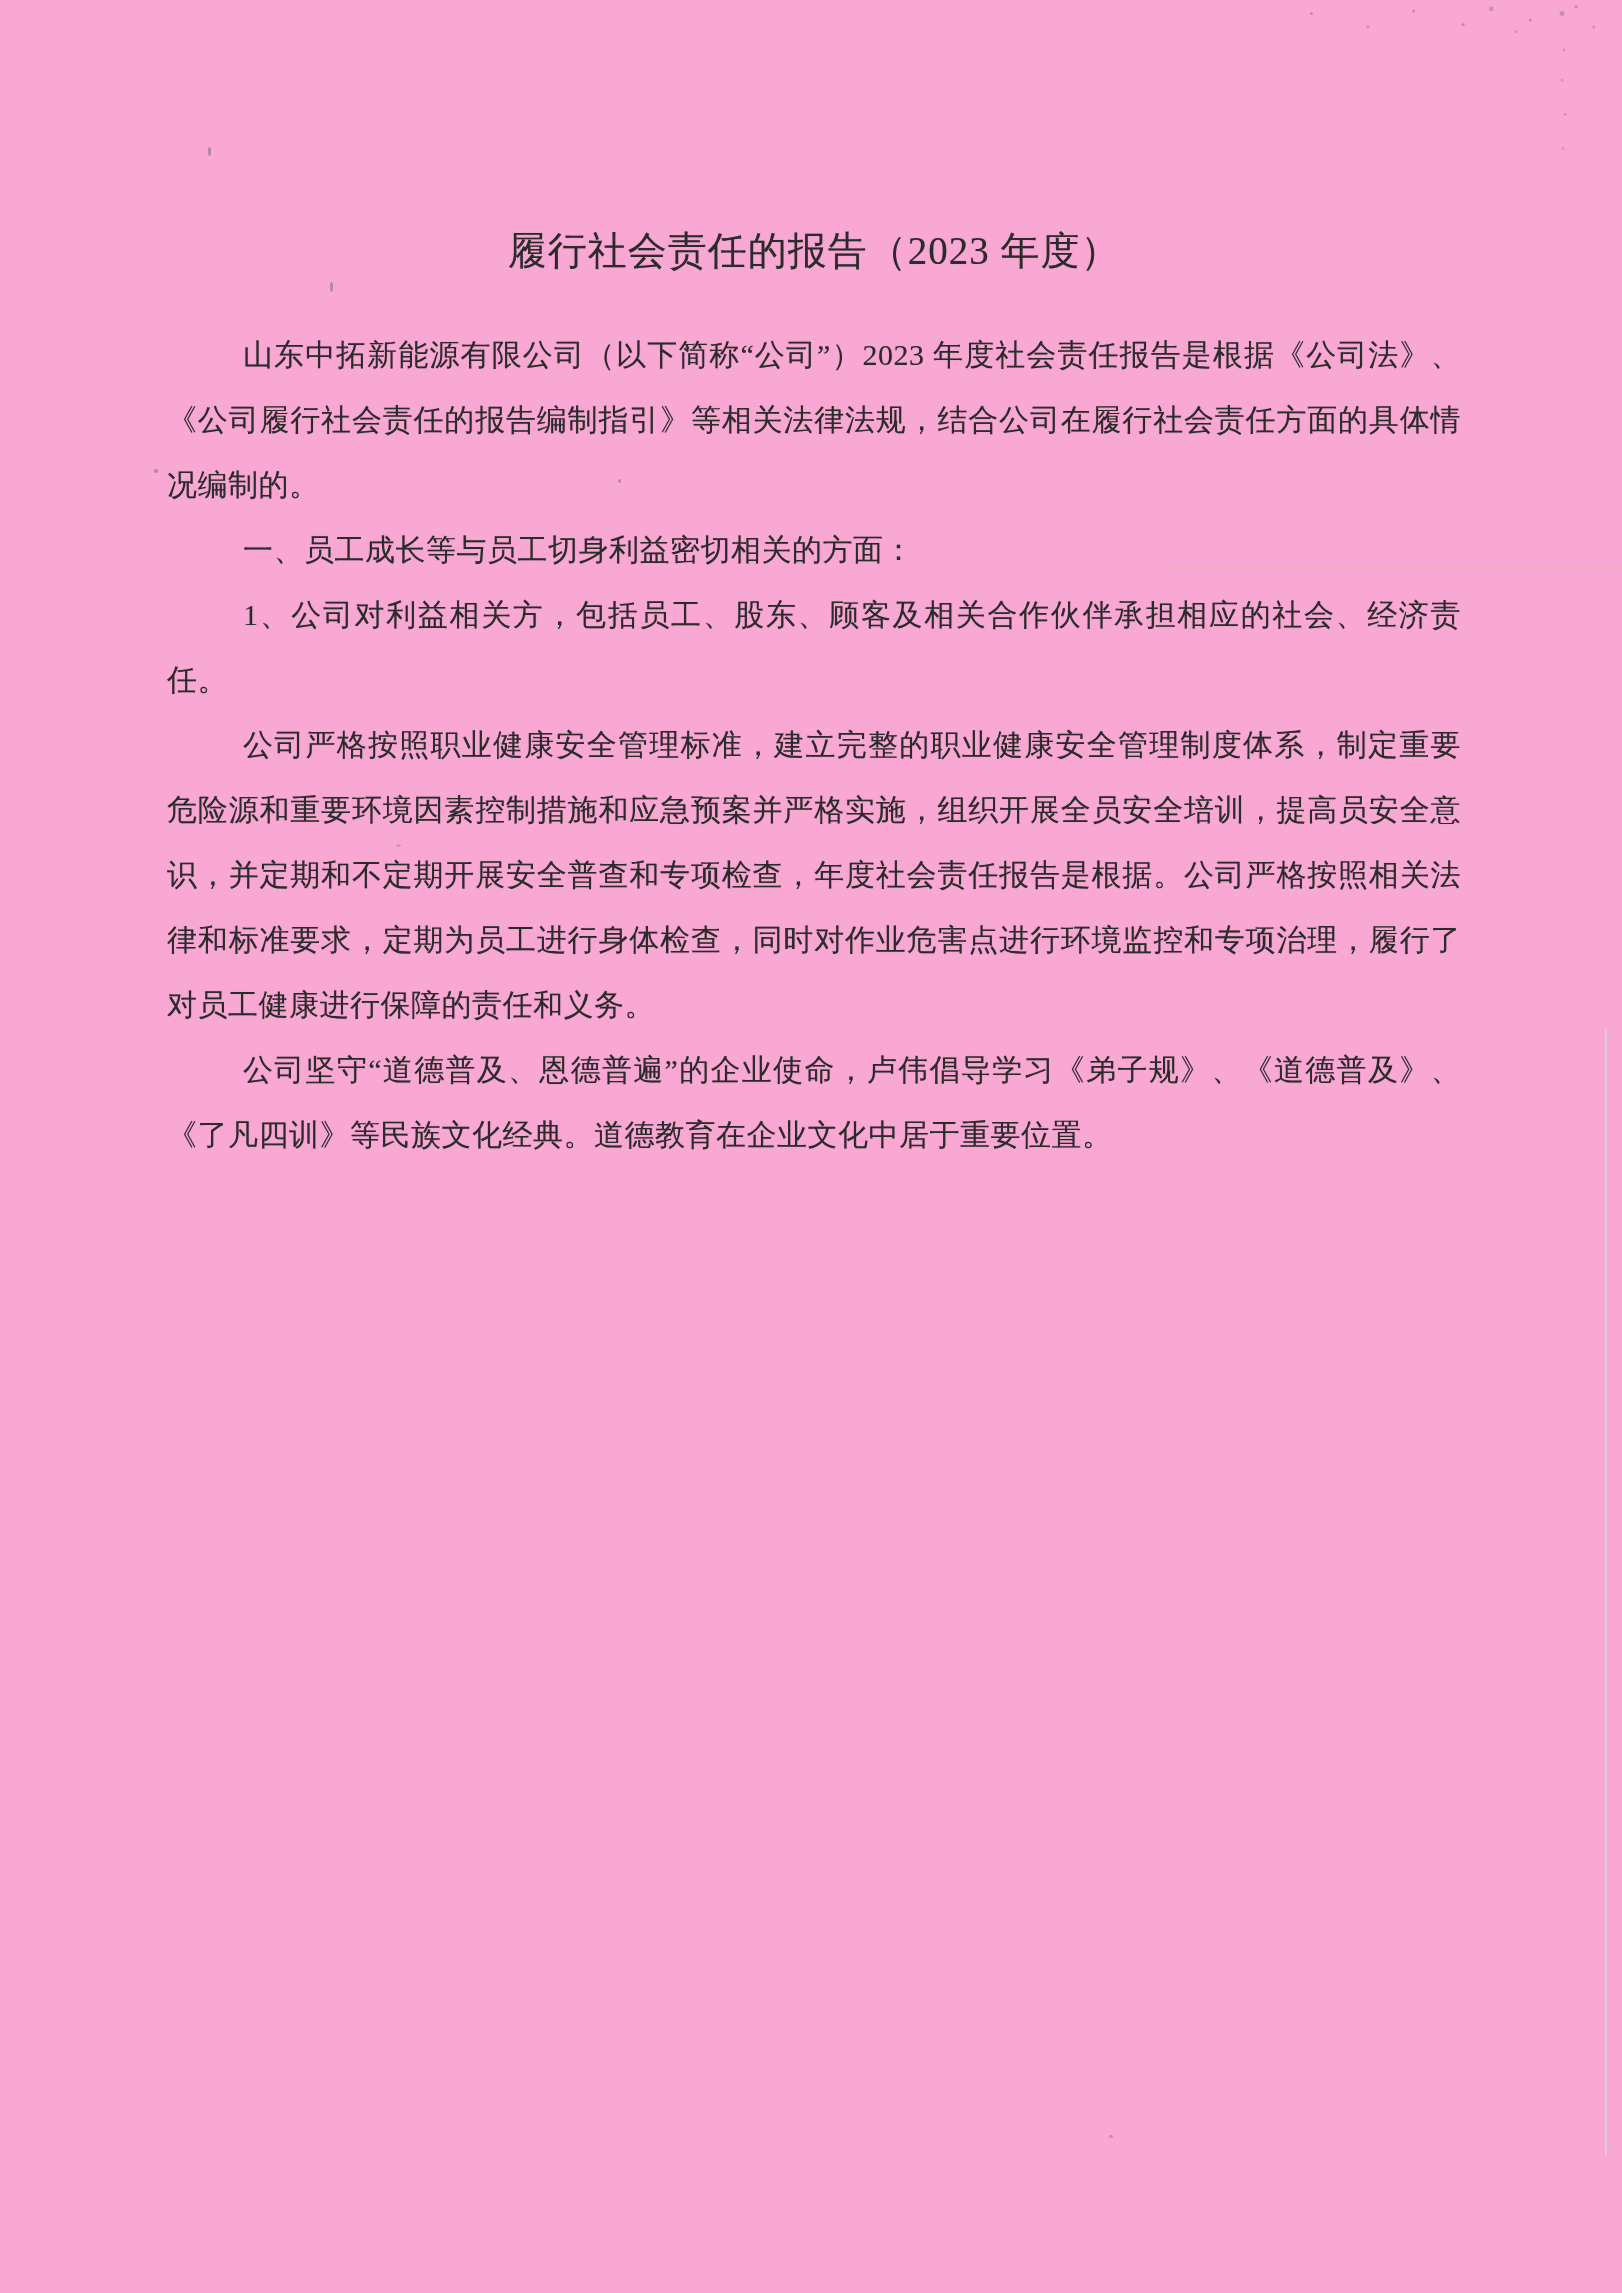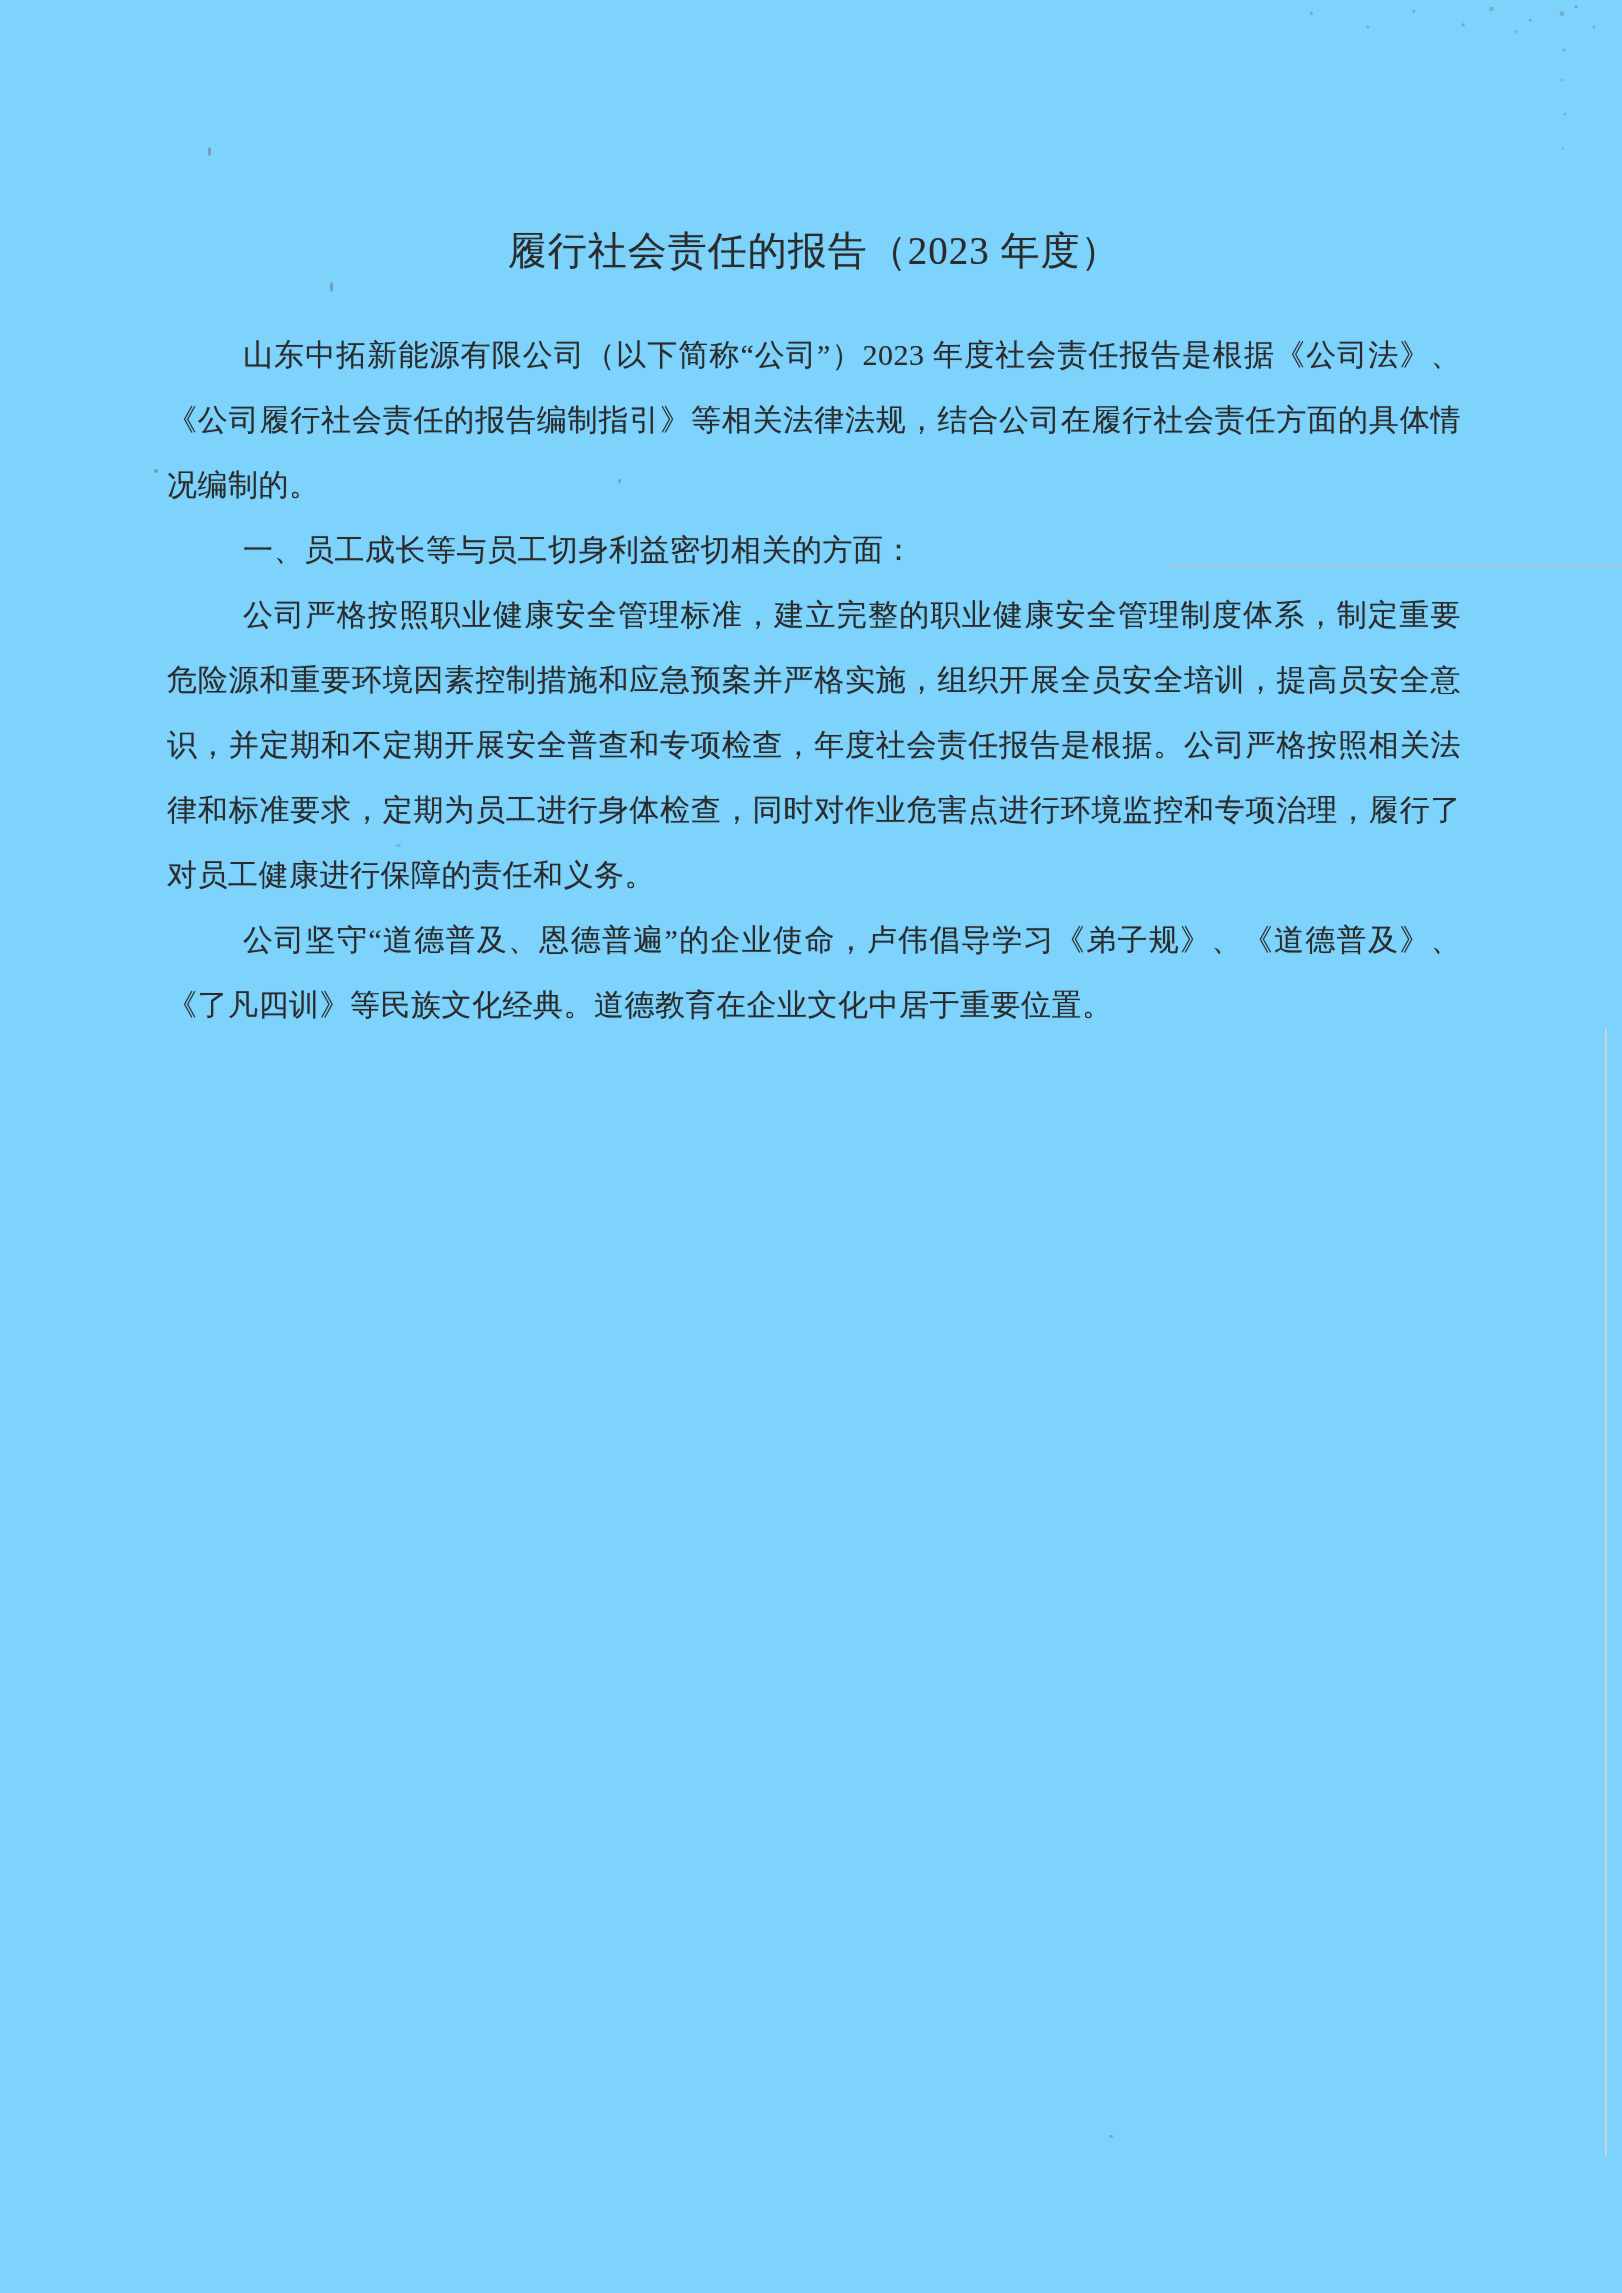--- a/index.html
+++ b/index.html
@@ -5,21 +5,21 @@
   html, body {
     margin: 0;
     padding: 0;
     background: #e9e9e7;
   }
   .page {
     position: relative;
     width: 1622px;
     height: 2294px;
     margin: 0 auto;
-    background: #7dd3fc;
+    background: #f9a8d4;
     overflow: hidden;
     font-family: "Liberation Serif", "DejaVu Serif", serif;
     color: #2b2b2b;
   }
   .content {
     position: absolute;
     top: 218px;
     left: 167px;
     width: 1294px;
   }
@@ -116,17 +116,18 @@
   <span class="dot dot-b"></span>
   <span class="dot dot-c"></span>
   <span class="dot dot-d"></span>
   <span class="dot dot-e"></span>
   <span class="dot dot-f"></span>
 
   <div class="content">
     <h1 class="doc-title">履行社会责任的报告（2023 年度）</h1>
     <p class="para">山东中拓新能源有限公司（以下简称“公司”）2023 年度社会责任报告是根据《公司法》、《公司履行社会责任的报告编制指引》等相关法律法规，结合公司在履行社会责任方面的具体情况编制的。</p>
     <p class="para">一、员工成长等与员工切身利益密切相关的方面：</p>
+    <p class="para">1、公司对利益相关方，包括员工、股东、顾客及相关合作伙伴承担相应的社会、经济责任。</p>
     <p class="para">公司严格按照职业健康安全管理标准，建立完整的职业健康安全管理制度体系，制定重要危险源和重要环境因素控制措施和应急预案并严格实施，组织开展全员安全培训，提高员安全意识，并定期和不定期开展安全普查和专项检查，年度社会责任报告是根据。公司严格按照相关法律和标准要求，定期为员工进行身体检查，同时对作业危害点进行环境监控和专项治理，履行了对员工健康进行保障的责任和义务。</p>
     <p class="para">公司坚守“道德普及、恩德普遍”的企业使命，卢伟倡导学习《弟子规》、《道德普及》、《了凡四训》等民族文化经典。道德教育在企业文化中居于重要位置。</p>
   </div>
 </div>
 
 
 </body></html>

